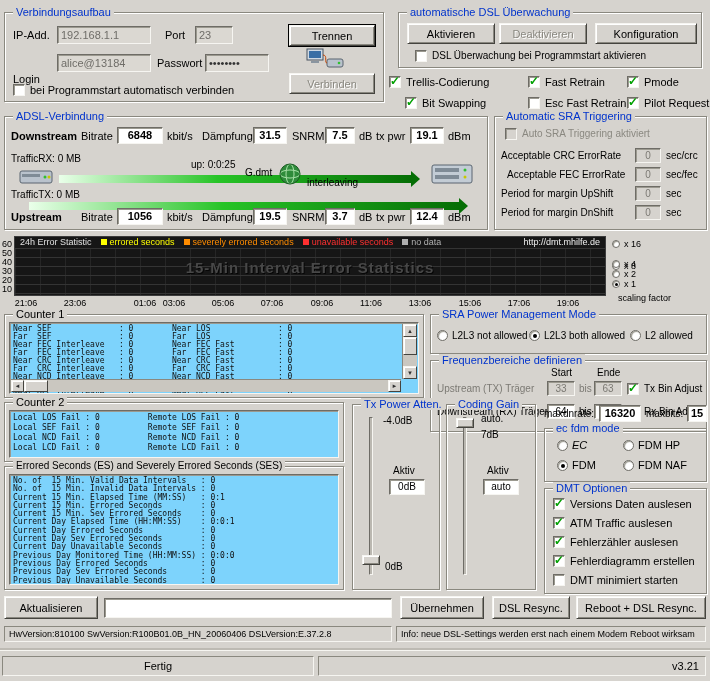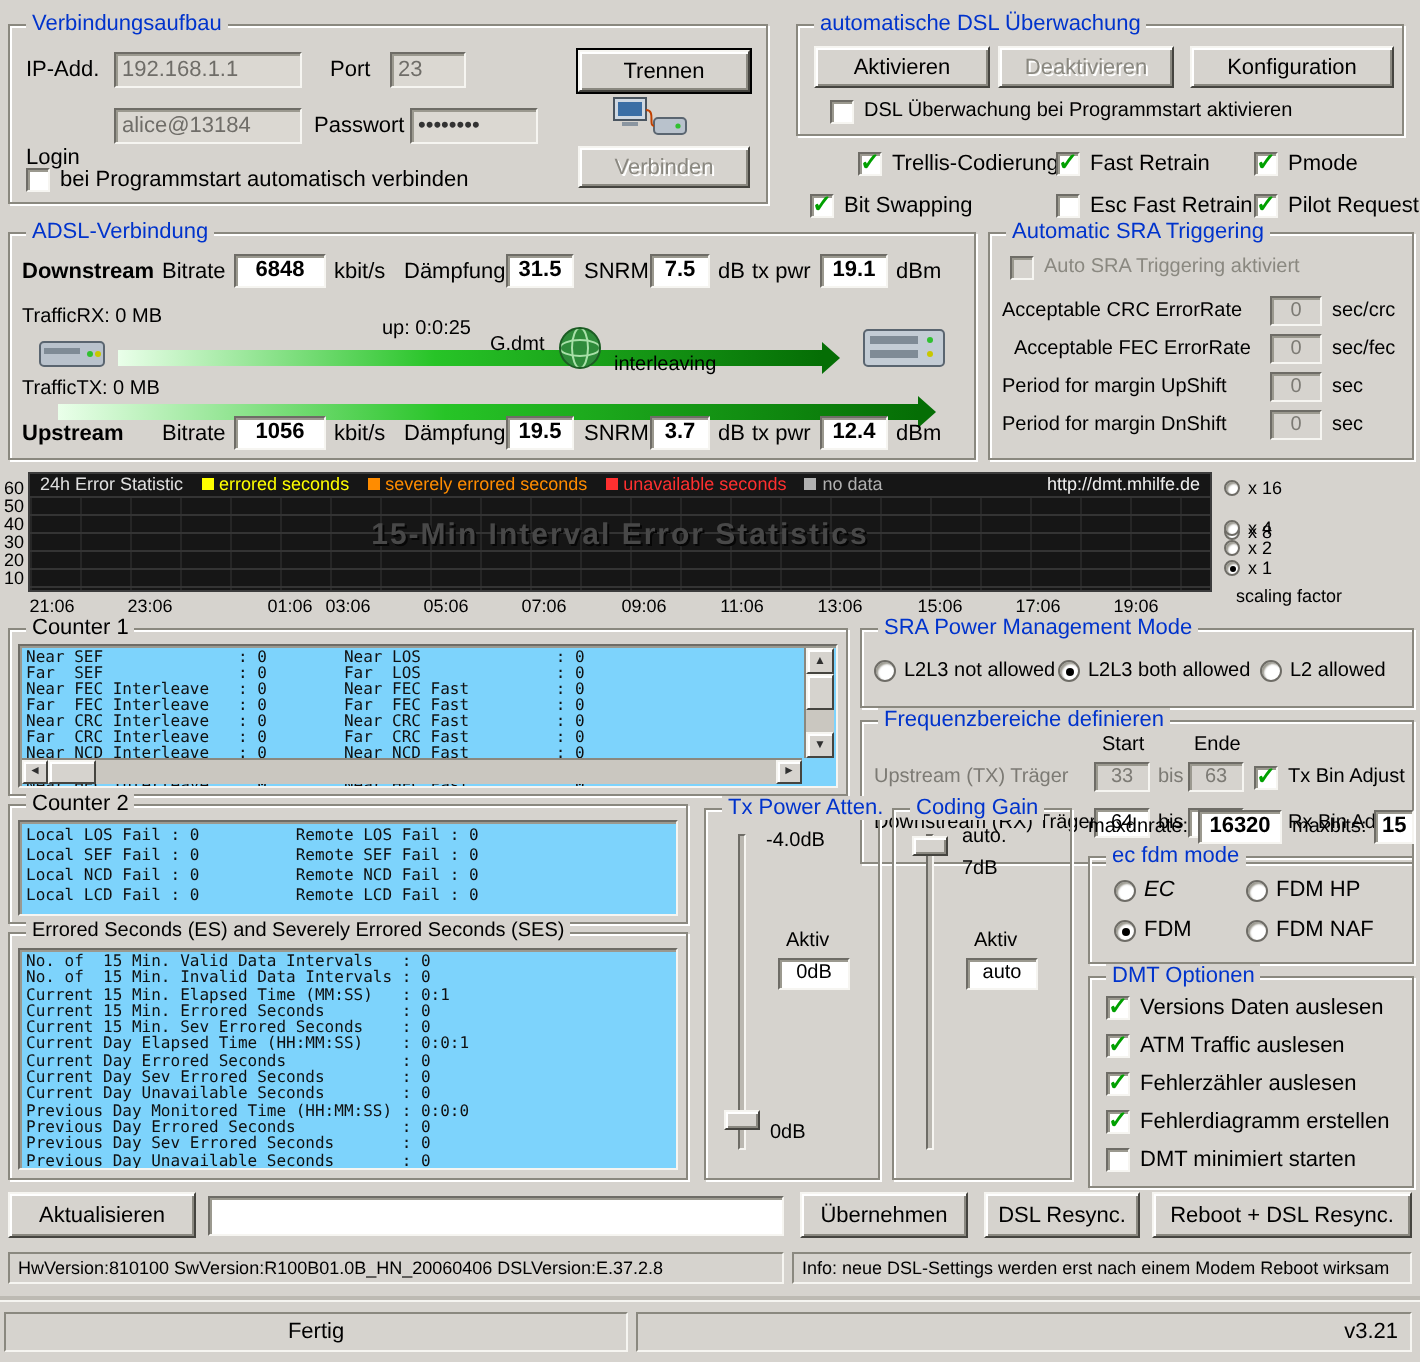--- a/index.html
+++ b/index.html
@@ -92,21 +92,21 @@
     <span class="gt">automatische DSL Überwachung</span>
     <button class="b" style="left:8px;top:10px;width:88px;height:21px;">Aktivieren</button>
     <button class="b dis" style="left:100px;top:10px;width:88px;height:21px;">Deaktivieren</button>
     <button class="b" style="left:196px;top:10px;width:102px;height:21px;">Konfiguration</button>
     <div class="cb s" style="left:16px;top:36px;">
       <span class="box"></span>
       <span class="cl">DSL Überwachung bei Programmstart aktivieren</span>
     </div>
   </div>
 
-  <div class="cb checked" style="left:429px;top:75px;">
+  <div class="cb checked" style="left:389px;top:75px;">
     <span class="box"></span>
     <span class="cl">Trellis-Codierung</span>
   </div>
   <div class="cb checked" style="left:405px;top:96px;">
     <span class="box"></span>
     <span class="cl">Bit Swapping</span>
   </div>
   <div class="cb checked" style="left:528px;top:75px;">
     <span class="box"></span>
     <span class="cl">Fast Retrain</span>

